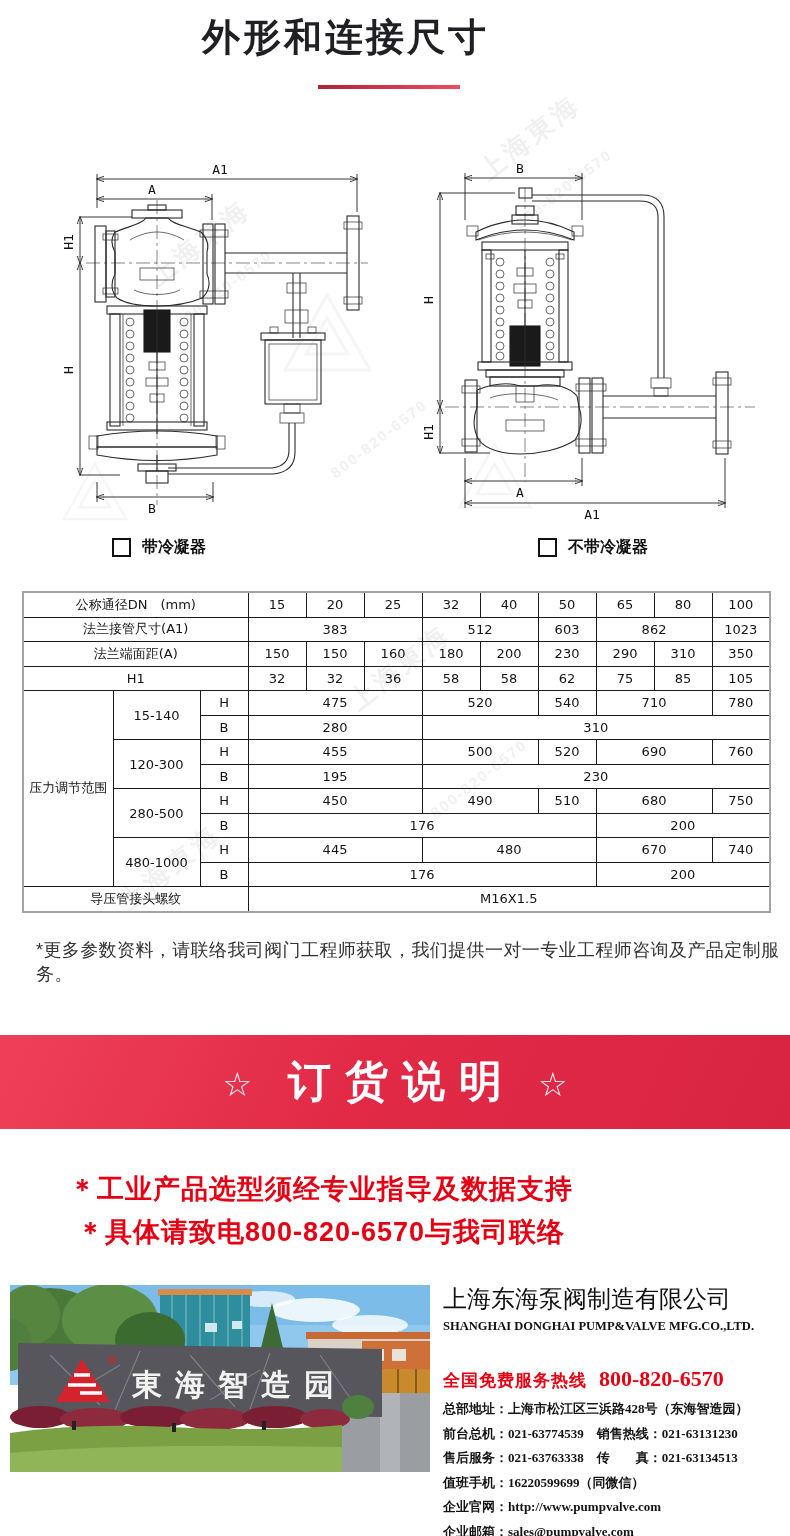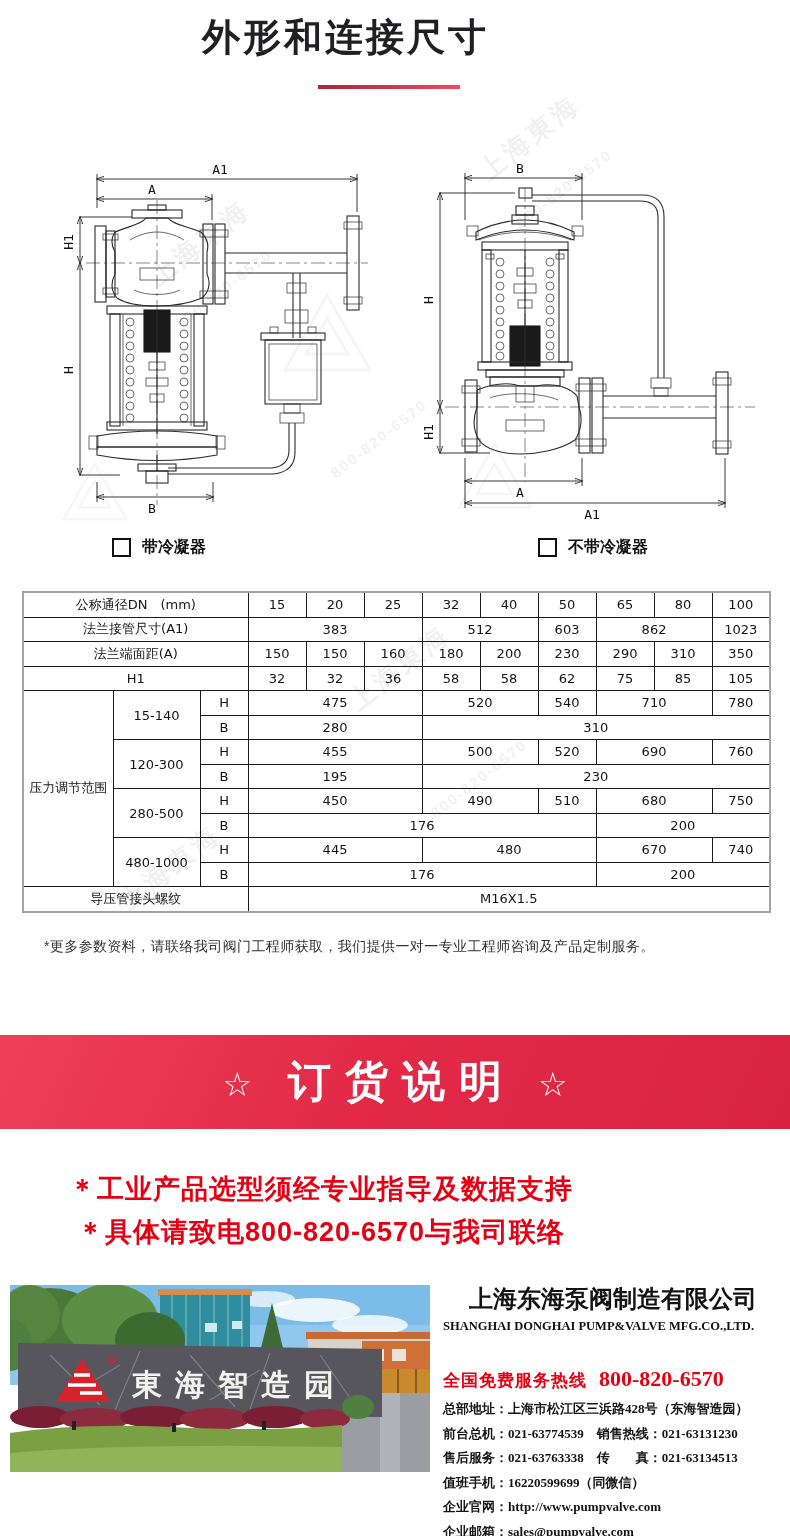--- a/index.html
+++ b/index.html
@@ -29,34 +29,34 @@
   .caption{top:537px;display:flex;align-items:center;gap:11px;font-size:16px;font-weight:600;color:#111;}
   .cbox{width:15px;height:15px;border:2px solid #111;background:#fff;display:inline-block;}
   
   .dim-table{position:absolute;top:591px;left:22px;width:747px;border-collapse:collapse;
              table-layout:fixed;font-size:13px;color:#141414;border:2px solid #a3a3a3;}
   .dim-table td{border:1px solid #1b1b1b;text-align:center;vertical-align:middle;height:23.5px;
                 padding:0;white-space:nowrap;overflow:hidden;
                 font-family:"DejaVu Sans","Liberation Sans",sans-serif;}
   .dim-table td.plabel{white-space:normal;padding:0 2px;line-height:1.6;}
   
-  .note{top:938px;left:44px;font-size:14px;color:#333;letter-spacing:.4px;font-weight:500;}
+  .note{top:938px;left:36px;font-size:18px;color:#333;letter-spacing:.4px;font-weight:500;}
   
   .banner{top:1035px;left:0;width:790px;height:94px;
           background:linear-gradient(115deg,#ee4059 0%,#e22a47 45%,#d92441 100%);
           display:flex;align-items:center;justify-content:center;gap:22px;color:#fff;}
   .banner .star{font-size:33px;line-height:1;padding-top:4px;}
   .banner .btitle{font-size:43px;font-weight:bold;letter-spacing:14px;padding-left:14px;}
   
   .order-lines{top:1168px;left:0;width:642px;text-align:center;color:#e60013;font-weight:bold;
                font-size:27px;line-height:43px;letter-spacing:1px;}
   
   .photo{top:1285px;left:10px;}
   .finfo{top:1283px;left:443px;width:340px;}
-  .fname{font-size:24px;font-weight:bold;color:#121212;white-space:nowrap;text-align:center;}
+  .fname{font-size:24px;font-weight:normal;color:#121212;white-space:nowrap;}
   .feng{font-size:12.5px;font-weight:bold;color:#111;margin-top:4px;white-space:nowrap;
         font-family:"Liberation Serif","DejaVu Serif",serif;}
   .fhot{margin-top:7px;color:#e60012;font-weight:bold;display:flex;align-items:baseline;gap:12px;}
   .fhot .zh{font-size:17px;letter-spacing:1px;margin-top:28px;}
   .fhot .num{font-size:22px;font-family:"Liberation Serif","DejaVu Serif",serif;}
   .fdetails{margin-top:5px;font-size:13px;font-weight:bold;color:#141414;line-height:24.5px;
             font-family:"Liberation Serif","DejaVu Serif",serif;}
 </style>
 </head>
 <body>

